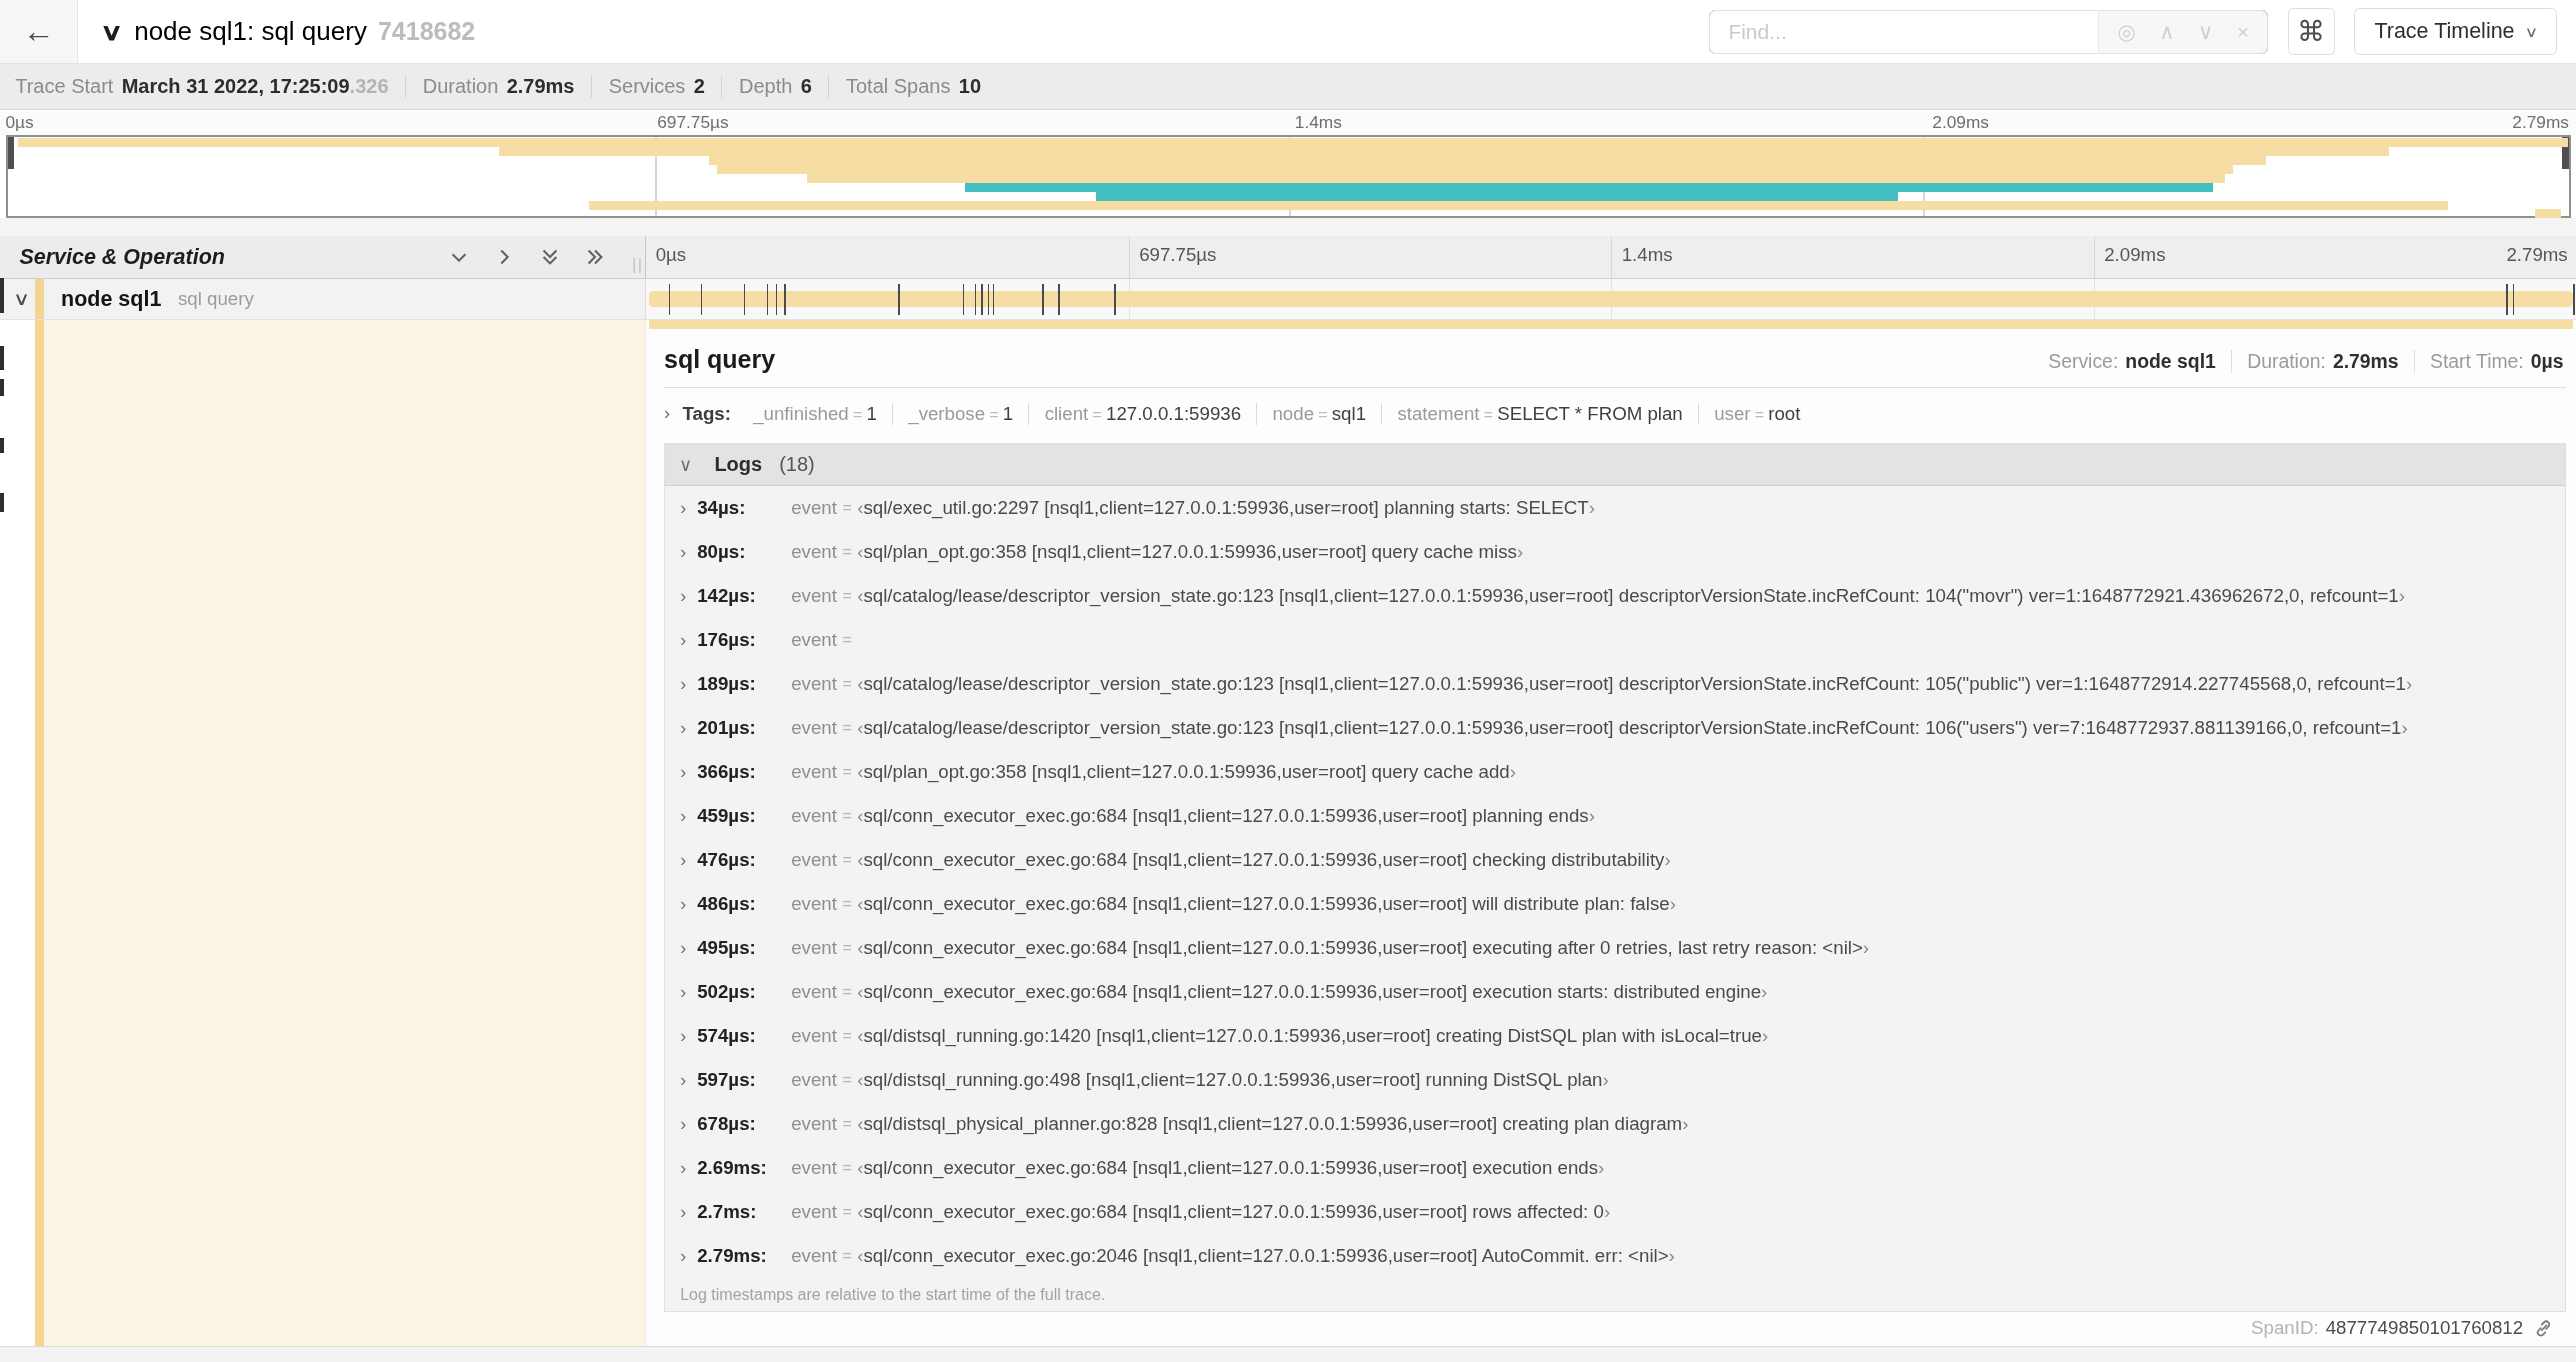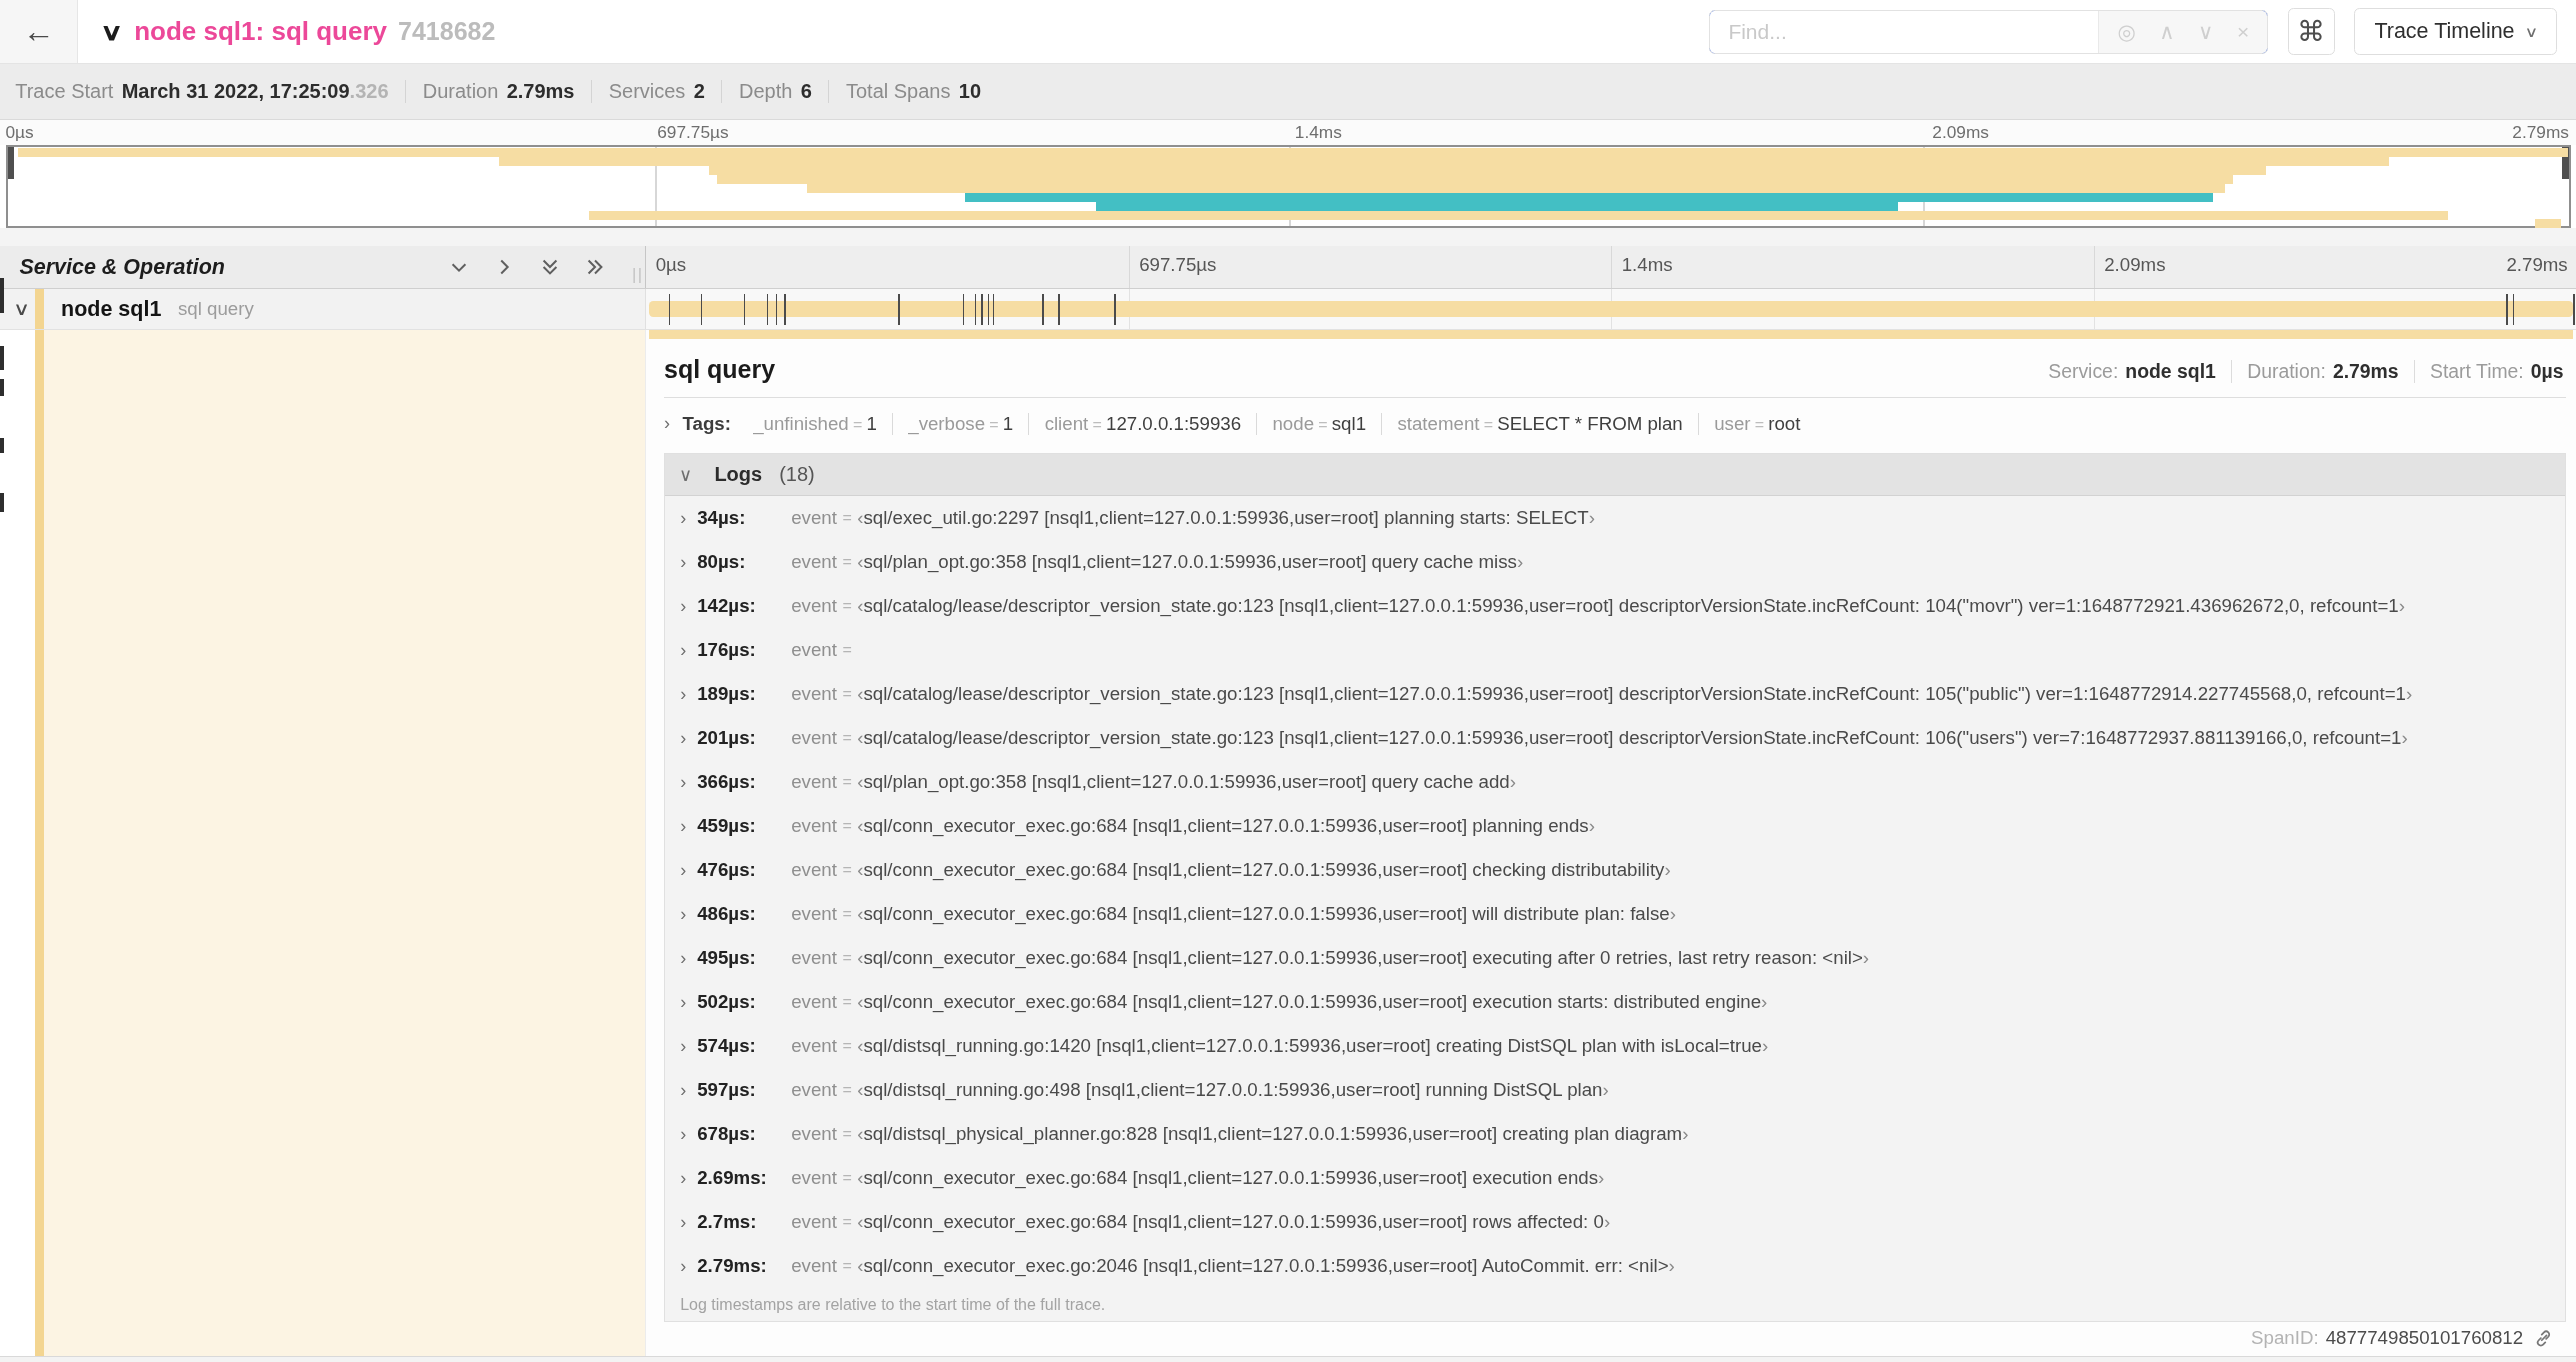--- a/index.html
+++ b/index.html
@@ -4,34 +4,34 @@
 <style>
   * { margin:0; padding:0; box-sizing:border-box; }
   html,body { width:2576px; height:1363px; background:#fff; font-family:"Liberation Sans", sans-serif; }
   .app { position:relative; width:2576px; height:1363px; overflow:hidden; background:#fff; }
 
   
   .app-header { height:64px; display:flex; align-items:center; background:#fff; border-bottom:1.4px solid #e4e4e4; }
   .back-btn { width:78px; height:63px; background:#f6f6f6; border-right:1.4px solid #e6e6e6; display:flex; align-items:center; justify-content:center; font-size:32px; color:#4a4a4a; cursor:pointer; }
   .title-wrap { display:flex; align-items:center; padding-left:25px; }
   .title-chev { font-size:23.5px; font-weight:bold; color:#1c1c1c; margin-right:14px; transform:scaleX(1.35); cursor:pointer; }
-  .page-title { font-size:26px; font-weight:bold; color:#ec4899; }
+  .page-title { font-size:26px; font-weight:normal; color:#000000; }
   .trace-id { font-size:25px; font-weight:bold; color:#bcbcbc; margin-left:11px; }
   .header-right { margin-left:auto; display:flex; align-items:center; gap:19.4px; padding-right:19.4px; }
   .find-group { display:flex; height:44px; border:1.4px solid #e2e2e2; border-radius:5.5px; overflow:hidden; background:#1d4ed8; }
   .find-input { width:388px; border:none; outline:none; padding:0 18px; font-size:21px; color:#444; font-family:"Liberation Sans",sans-serif; }
   .find-input::placeholder { color:#c9c9c9; }
   .find-tools { display:flex; align-items:center; gap:23.5px; padding:0 18px; background:#f7f7f7; border-left:1.4px solid #e9e9e9; color:#cfcfcf; font-size:21px; }
   .find-tools span { cursor:pointer; }
   .kbd-btn { height:47px; width:47px; border:1.4px solid #dedede; border-radius:5.5px; background:#fff; font-size:28px; color:#4d4d4d; display:flex; align-items:center; justify-content:center; cursor:pointer; }
   .view-btn { height:47px; padding:0 19.4px; border:1.4px solid #dedede; border-radius:5.5px; background:#fff; font-size:21.5px; color:#2f2f2f; display:flex; align-items:center; gap:11px; cursor:pointer; }
   .view-btn .chev { font-size:14.5px; color:#6f6f6f; transform:scaleX(1.3); }
 
   
-  .summary-bar { height:56px; background:#ececec; border-bottom:1.4px solid #dadada; display:flex; align-items:center; padding-left:15.2px; font-size:20px; color:#8b8b8b; }
+  .summary-bar { height:46px; background:#ececec; border-bottom:1.4px solid #dadada; display:flex; align-items:center; padding-left:15.2px; font-size:20px; color:#8b8b8b; }
   .sum-item { padding:0 16.6px; border-right:1.4px solid #d4d4d4; white-space:nowrap; }
   .sum-item:first-child { padding-left:0; }
   .sum-item:last-child { border-right:none; }
   .sum-item b { color:#2d2d2d; margin-left:8.3px; }
   .sum-suffix { color:#b4b4b4; font-weight:bold; }
 
   
   .mini-ruler { height:25px; position:relative; background:#fbfbfb; font-size:17.3px; color:#6e6e6e; }
   .mini-ruler .tick { position:absolute; top:2.1px; padding-left:5.5px; }
   .mini-ruler .tick.right { right:7px; padding:0; }

